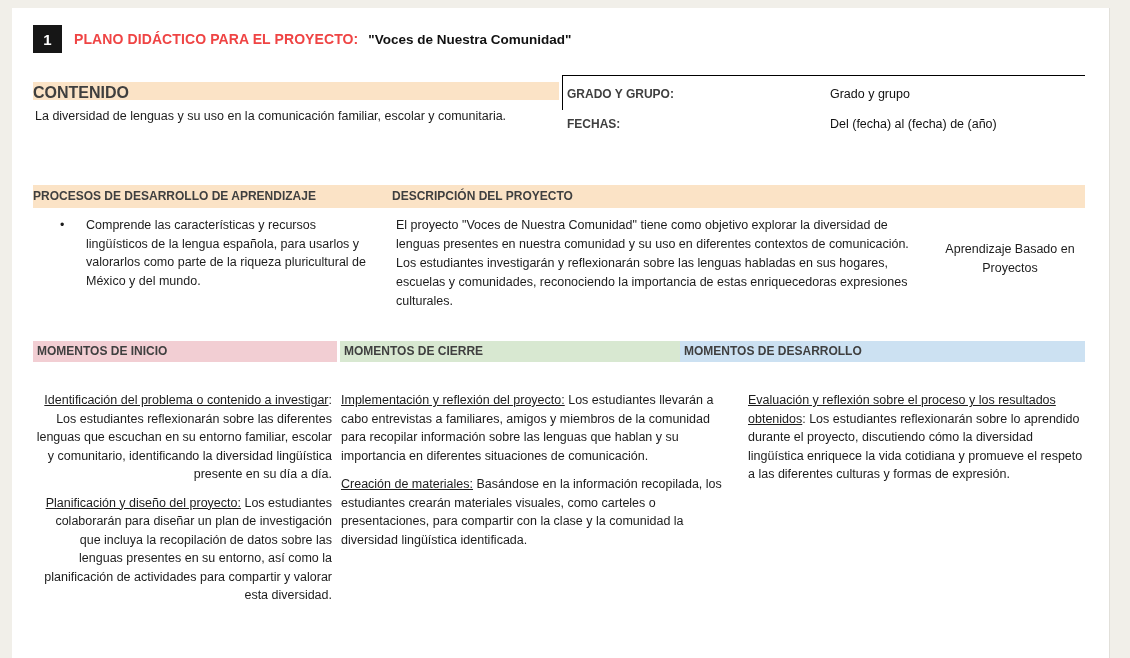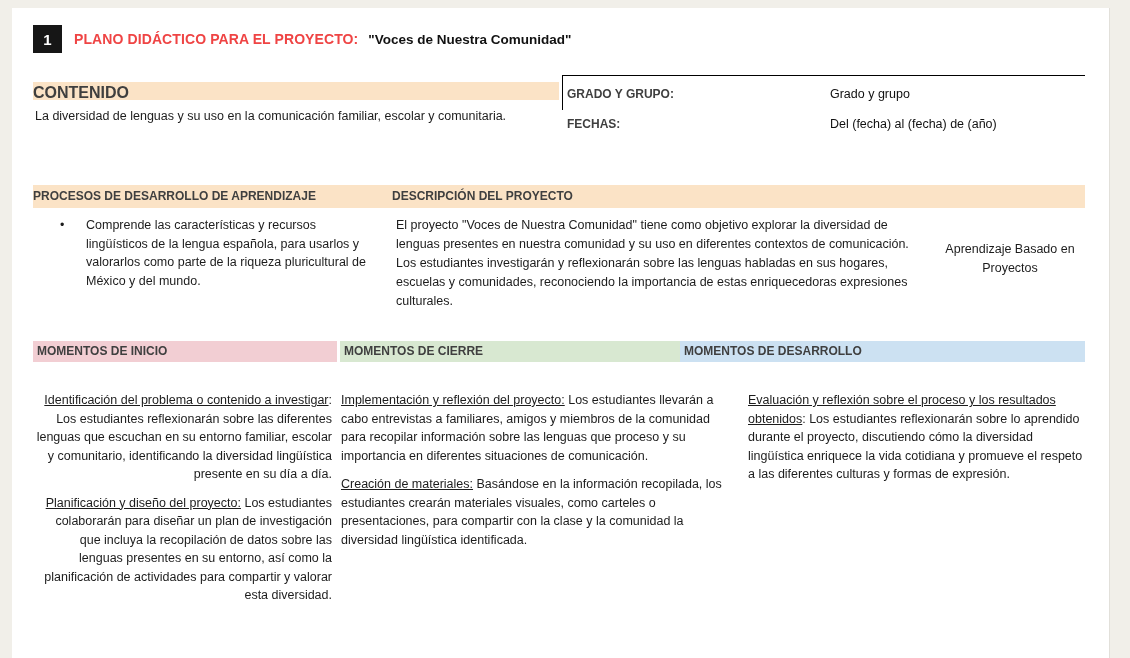--- a/index.html
+++ b/index.html
@@ -129,21 +129,21 @@
       <div class="cell m1 pink">MOMENTOS DE INICIO</div>
       <div class="cell m3 green">MOMENTOS DE CIERRE</div>
       <div class="cell m2 blue">MOMENTOS DE DESARROLLO</div>
     </div>
     <div class="mom-content">
       <div class="mom-col m1">
         <p class="para"><span class="lead">Identificación del problema o contenido a investigar</span><span>: Los estudiantes reflexionarán sobre las diferentes lenguas que escuchan en su entorno familiar, escolar y comunitario, identificando la diversidad lingüística presente en su día a día.</span></p>
         <p class="para"><span class="lead">Planificación y diseño del proyecto:</span><span> Los estudiantes colaborarán para diseñar un plan de investigación que incluya la recopilación de datos sobre las lenguas presentes en su entorno, así como la planificación de actividades para compartir y valorar esta diversidad.</span></p>
       </div>
       <div class="mom-col m2">
-        <p class="para"><span class="lead">Implementación y reflexión del proyecto:</span><span> Los estudiantes llevarán a cabo entrevistas a familiares, amigos y miembros de la comunidad para recopilar información sobre las lenguas que proceso y su importancia en diferentes situaciones de comunicación.</span></p>
+        <p class="para"><span class="lead">Implementación y reflexión del proyecto:</span><span> Los estudiantes llevarán a cabo entrevistas a familiares, amigos y miembros de la comunidad para recopilar información sobre las lenguas que hablan y su importancia en diferentes situaciones de comunicación.</span></p>
         <p class="para"><span class="lead">Creación de materiales:</span><span> Basándose en la información recopilada, los estudiantes crearán materiales visuales, como carteles o presentaciones, para compartir con la clase y la comunidad la diversidad lingüística identificada.</span></p>
       </div>
       <div class="mom-col m3">
         <p class="para"><span class="lead">Evaluación y reflexión sobre el proceso y los resultados obtenidos</span><span>: Los estudiantes reflexionarán sobre lo aprendido durante el proyecto, discutiendo cómo la diversidad lingüística enriquece la vida cotidiana y promueve el respeto a las diferentes culturas y formas de expresión.</span></p>
       </div>
     </div>
 
   </div>
 </div>
 

